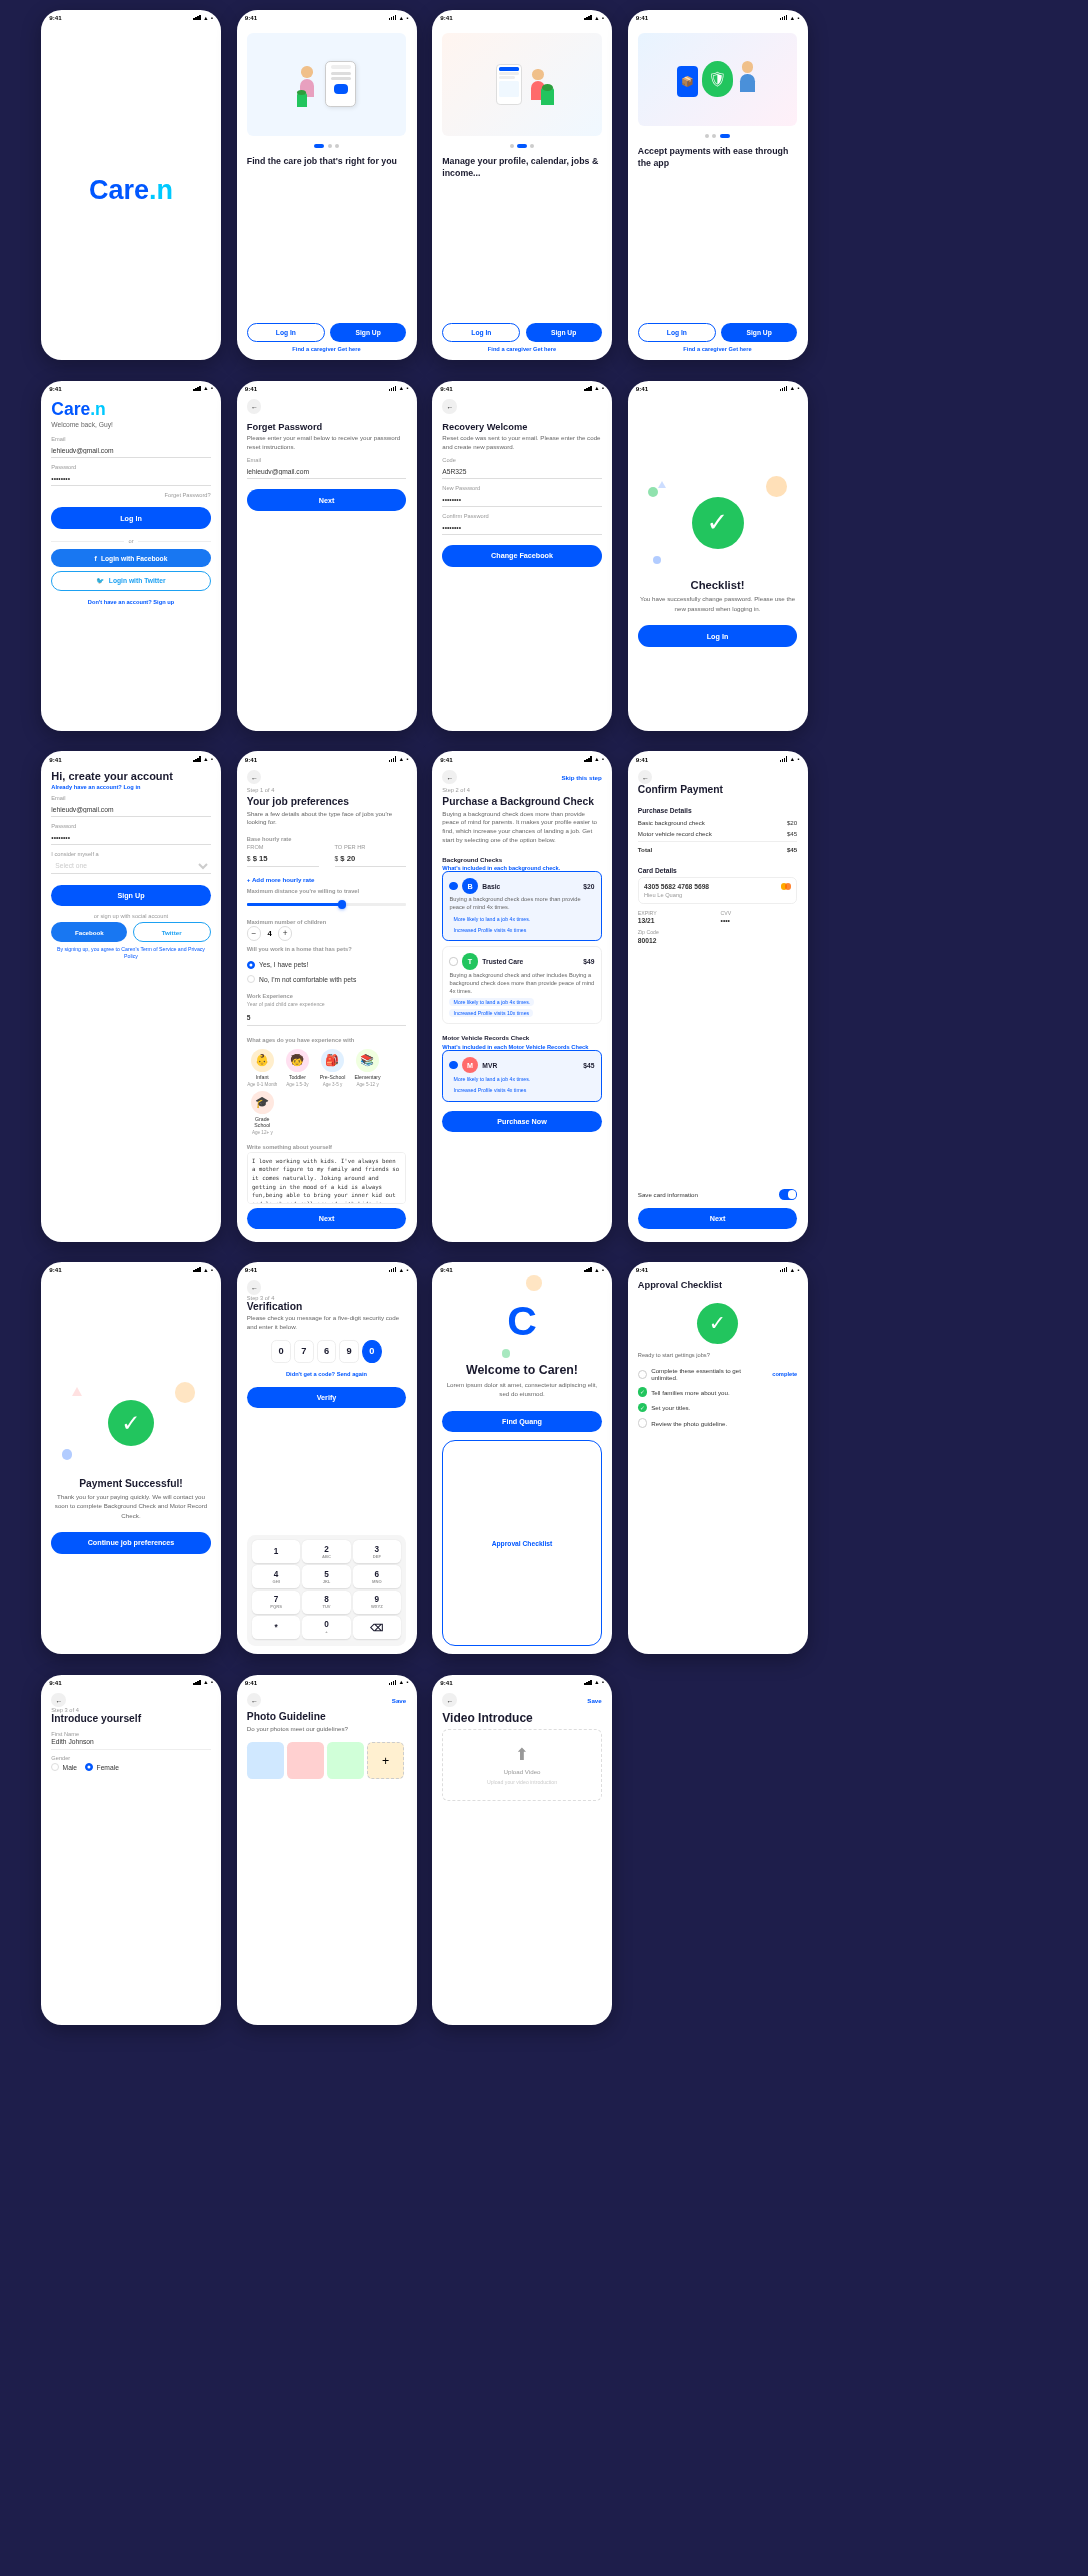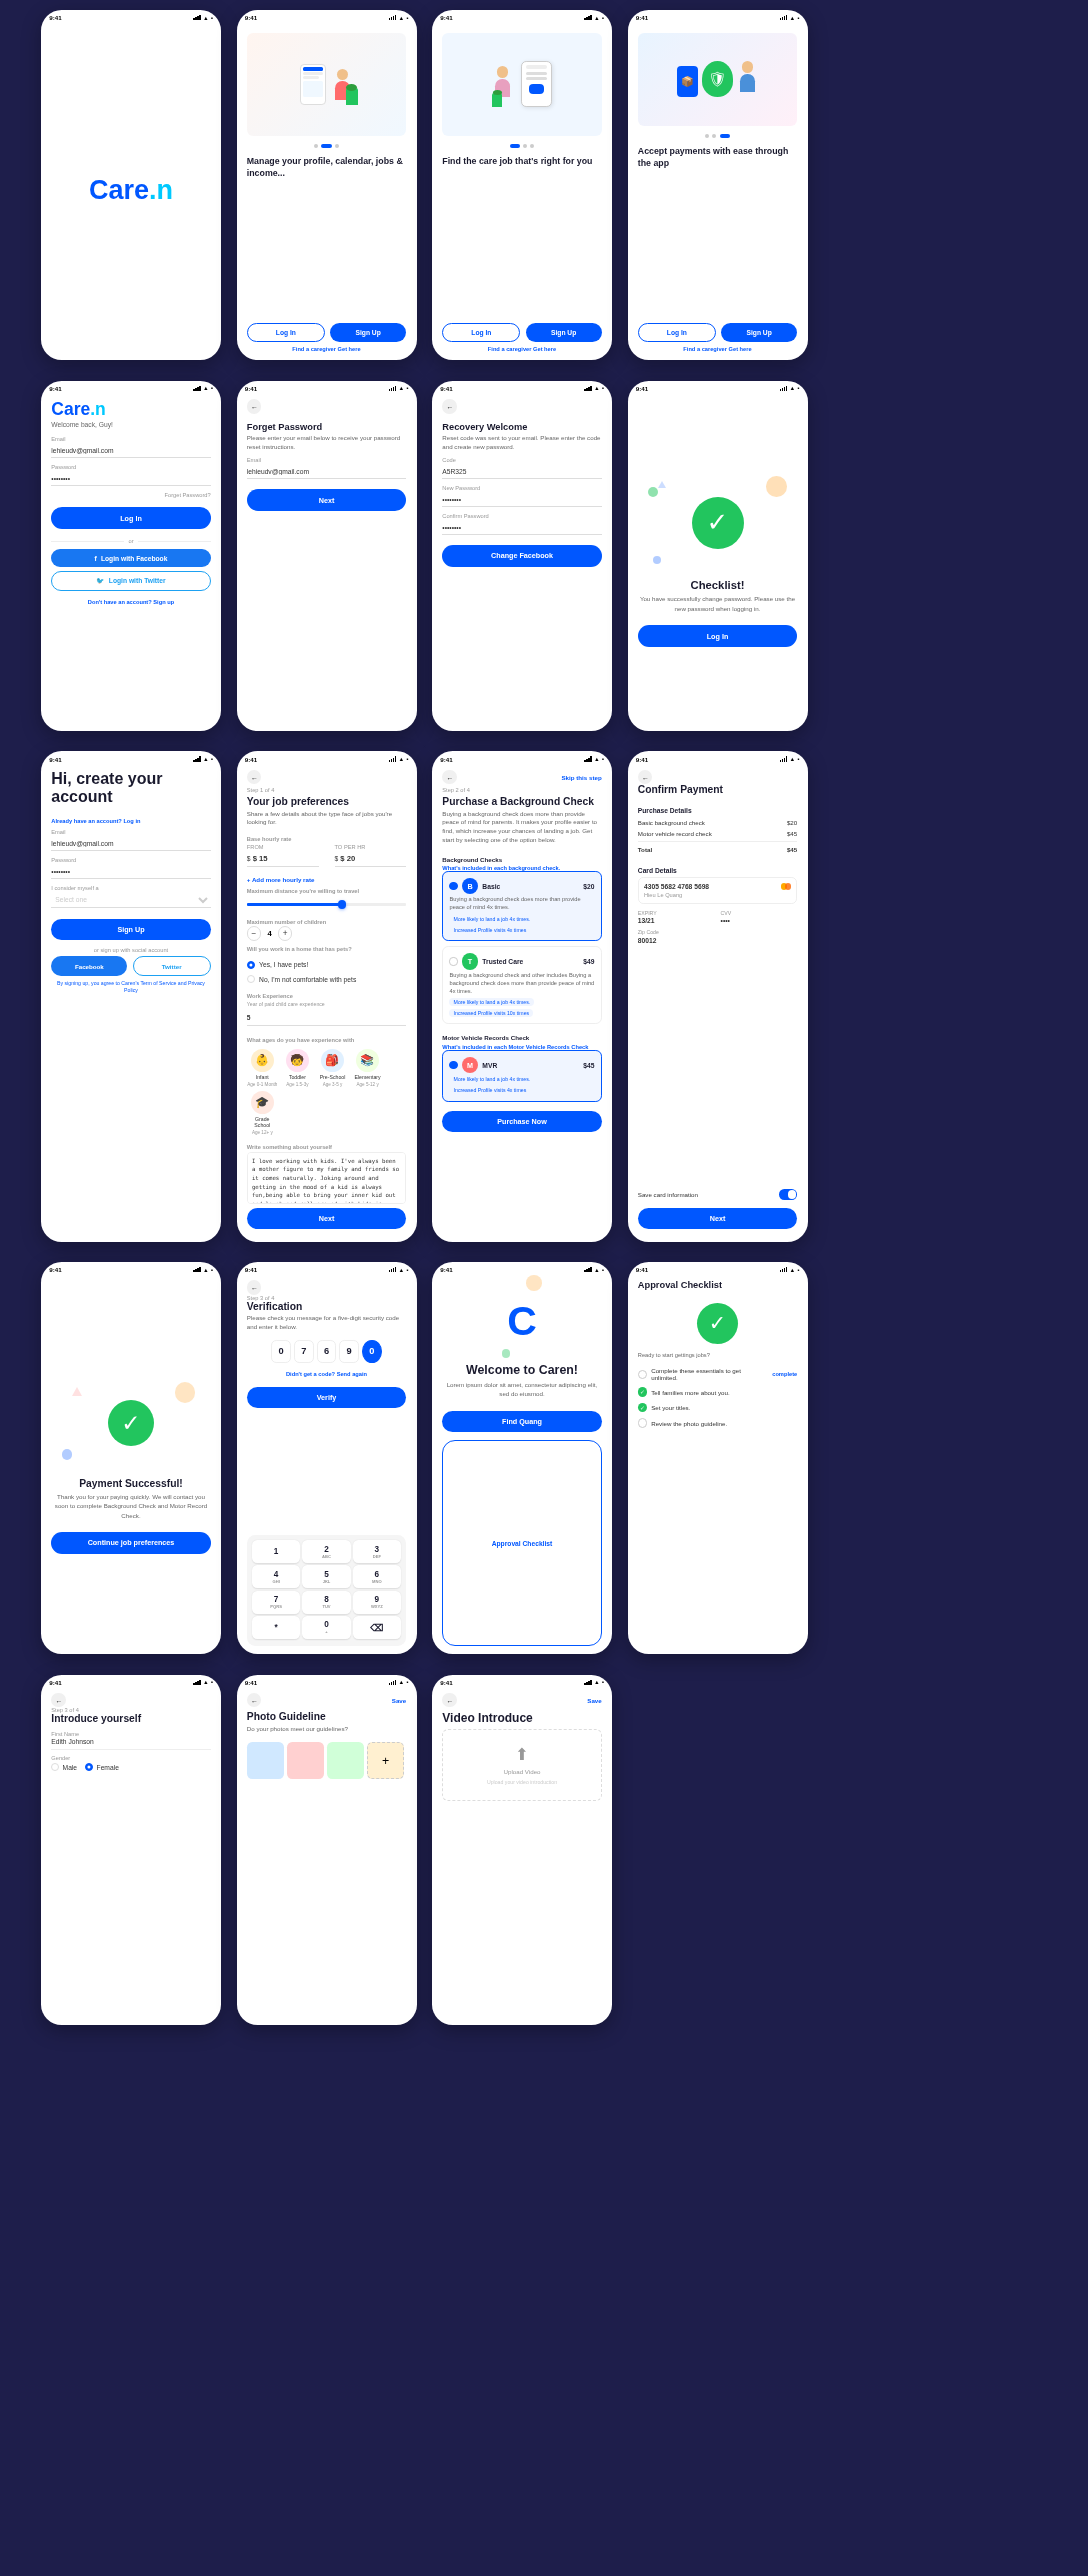--- a/index.html
+++ b/index.html
@@ -243,21 +243,21 @@
     }
     .congrats-desc {
       text-align: center;
       font-size: 6.2px;
       color: #666;
       line-height: 1.5;
       margin-bottom: 8.2px;
     }
 
     
-    .register-title { font-size: 16px; font-weight: 700; color: #1a1a2e; margin-bottom: 12px; }
+    .register-title { font-size: 11px; font-weight: 700; color: #1a1a2e; margin-bottom: 2px; }
     .already-login { font-size: 5.7px; color: #999; }
     .already-login span { color: #0057ff; font-weight: 600; }
 
     .select-field {
       width: 100%;
       border: none;
       border-bottom: 0.5px solid #ddd;
       padding: 3.1px 0;
       font-size: 6.7px;
       color: #ccc;
@@ -882,20 +882,71 @@
                 <div class="signal-bar"></div>
                 <div class="signal-bar"></div>
             </div>
             <span>▲</span>
             <span>▪</span>
           </div>
         </div>
         <div class="screen-content" style="justify-content:center; align-items:center;">
           <div class="splash-logo">
             <span class="logo-text">Care<span class="logo-dot">.n</span></span>
+          </div>
+        </div>
+      </div>
+
+      <div class="phone-frame">
+        <div class="status-bar">
+          <span class="time">9:41</span>
+          <div class="status-icons">
+            <div class="signal-bars">
+              <div class="signal-bar"></div>
+                <div class="signal-bar"></div>
+                <div class="signal-bar"></div>
+                <div class="signal-bar"></div>
+            </div>
+            <span>▲</span>
+            <span>▪</span>
+          </div>
+        </div>
+        <div class="screen-content">
+          <div class="illus-container">
+            <div style="position:relative; display:flex; align-items:center; gap:8.2px;">
+              <div class="illus-figure">
+                <div class="illus-head" style="background:#f0c08a;"></div>
+                <div class="illus-body" style="background:#e8a0bf; width:14.4px; height:18.5px; border-radius:7.2px 7.2px 0 0; margin:1px auto 0;"></div>
+              </div>
+              <div style="width:31px; height:46px; background:#fff; border-radius:5.2px; border:1px solid #ccc; box-shadow:1px 1px 4.1px rgba(0,0,0,0.1); display:flex; flex-direction:column; align-items:center; padding:3.1px; gap:2.1px;">
+                <div style="width:20.6px; height:4.1px; background:#eee; border-radius:2.1px;"></div>
+                <div style="width:20.6px; height:3.1px; background:#ddd; border-radius:2.1px;"></div>
+                <div style="width:20.6px; height:3.1px; background:#ddd; border-radius:2.1px;"></div>
+                <div style="width:14.4px; height:10.3px; background:#0057ff; border-radius:4.1px; margin-top:2.1px;"></div>
+              </div>
+              <div style="position:absolute; bottom:0; left:0;">
+                <div style="width:10.3px; height:14.4px; background:#22c55e; border-radius:2.1px 2.1px 0 0; position:relative;">
+                  <div style="width:9.3px; height:5.2px; background:#2d9e3d; border-radius:50%; position:absolute; top:-3.1px; left:0.5px;"></div>
+                </div>
+              </div>
+            </div>
+          </div>
+          <div class="dots-indicator">
+            <div class="dot active"></div>
+            <div class="dot"></div>
+            <div class="dot"></div>
+          </div>
+          <div class="screen-title">Find the care job that's right for you</div>
+          <div class="btn-row">
+            <button class="btn-outline">Log In</button>
+            <button class="btn-solid">Sign Up</button>
+          </div>
+          <div class="find-caregiver">
+            <span>Find a caregiver</span>
+            <span>Get here</span>
           </div>
         </div>
       </div>
 
       <div class="phone-frame">
         <div class="status-bar">
           <span class="time">9:41</span>
           <div class="status-icons">
             <div class="signal-bars">
               <div class="signal-bar"></div>
@@ -952,71 +1003,20 @@
               <div class="signal-bar"></div>
                 <div class="signal-bar"></div>
                 <div class="signal-bar"></div>
                 <div class="signal-bar"></div>
             </div>
             <span>▲</span>
             <span>▪</span>
           </div>
         </div>
         <div class="screen-content">
-          <div class="illus-container">
-            <div style="position:relative; display:flex; align-items:center; gap:8.2px;">
-              <div class="illus-figure">
-                <div class="illus-head" style="background:#f0c08a;"></div>
-                <div class="illus-body" style="background:#e8a0bf; width:14.4px; height:18.5px; border-radius:7.2px 7.2px 0 0; margin:1px auto 0;"></div>
-              </div>
-              <div style="width:31px; height:46px; background:#fff; border-radius:5.2px; border:1px solid #ccc; box-shadow:1px 1px 4.1px rgba(0,0,0,0.1); display:flex; flex-direction:column; align-items:center; padding:3.1px; gap:2.1px;">
-                <div style="width:20.6px; height:4.1px; background:#eee; border-radius:2.1px;"></div>
-                <div style="width:20.6px; height:3.1px; background:#ddd; border-radius:2.1px;"></div>
-                <div style="width:20.6px; height:3.1px; background:#ddd; border-radius:2.1px;"></div>
-                <div style="width:14.4px; height:10.3px; background:#0057ff; border-radius:4.1px; margin-top:2.1px;"></div>
-              </div>
-              <div style="position:absolute; bottom:0; left:0;">
-                <div style="width:10.3px; height:14.4px; background:#22c55e; border-radius:2.1px 2.1px 0 0; position:relative;">
-                  <div style="width:9.3px; height:5.2px; background:#2d9e3d; border-radius:50%; position:absolute; top:-3.1px; left:0.5px;"></div>
-                </div>
-              </div>
-            </div>
-          </div>
-          <div class="dots-indicator">
-            <div class="dot active"></div>
-            <div class="dot"></div>
-            <div class="dot"></div>
-          </div>
-          <div class="screen-title">Find the care job that's right for you</div>
-          <div class="btn-row">
-            <button class="btn-outline">Log In</button>
-            <button class="btn-solid">Sign Up</button>
-          </div>
-          <div class="find-caregiver">
-            <span>Find a caregiver</span>
-            <span>Get here</span>
-          </div>
-        </div>
-      </div>
-
-      <div class="phone-frame">
-        <div class="status-bar">
-          <span class="time">9:41</span>
-          <div class="status-icons">
-            <div class="signal-bars">
-              <div class="signal-bar"></div>
-                <div class="signal-bar"></div>
-                <div class="signal-bar"></div>
-                <div class="signal-bar"></div>
-            </div>
-            <span>▲</span>
-            <span>▪</span>
-          </div>
-        </div>
-        <div class="screen-content">
           <div class="payment-illus">
             <div style="display:flex; align-items:flex-end; gap:4.1px; position:relative;">
               <div style="width:20.6px; height:31px; background:#0057ff; border-radius:4.1px; display:flex; align-items:center; justify-content:center; color:white; font-size:10.3px;">📦</div>
               <div class="shield-icon-big">🛡</div>
               <div class="illus-figure">
                 <div class="illus-head" style="background:#f0c08a;"></div>
                 <div class="illus-body" style="background:#4a90d9; width:14.4px; height:18.5px; border-radius:7.2px 7.2px 0 0; margin:1px auto 0;"></div>
               </div>
             </div>
           </div>

